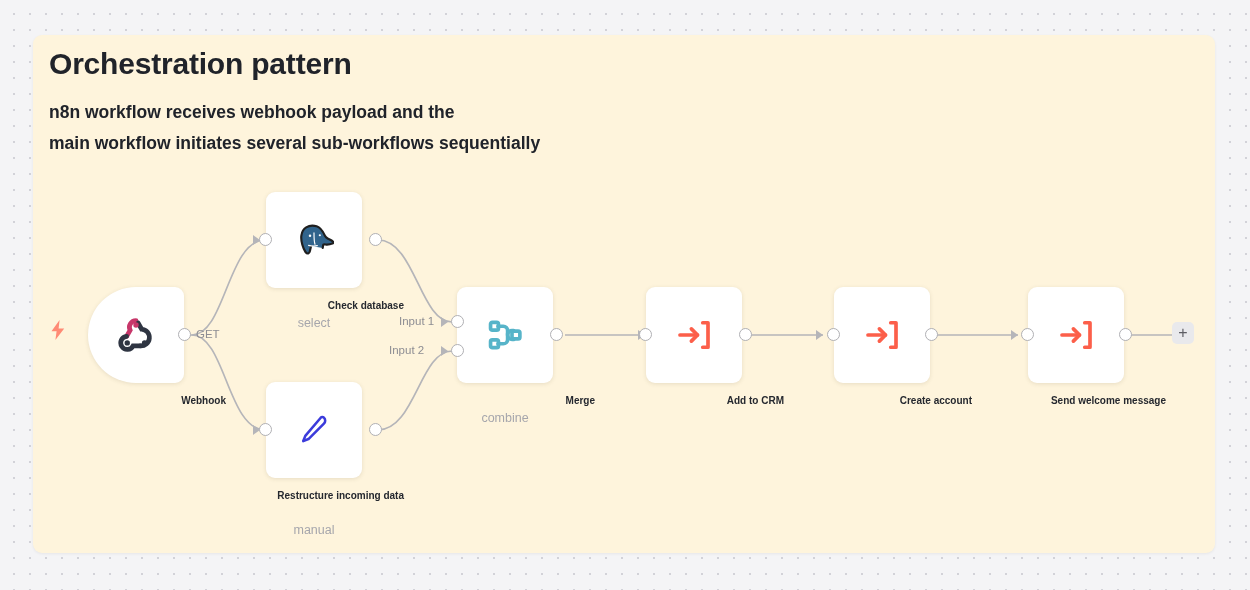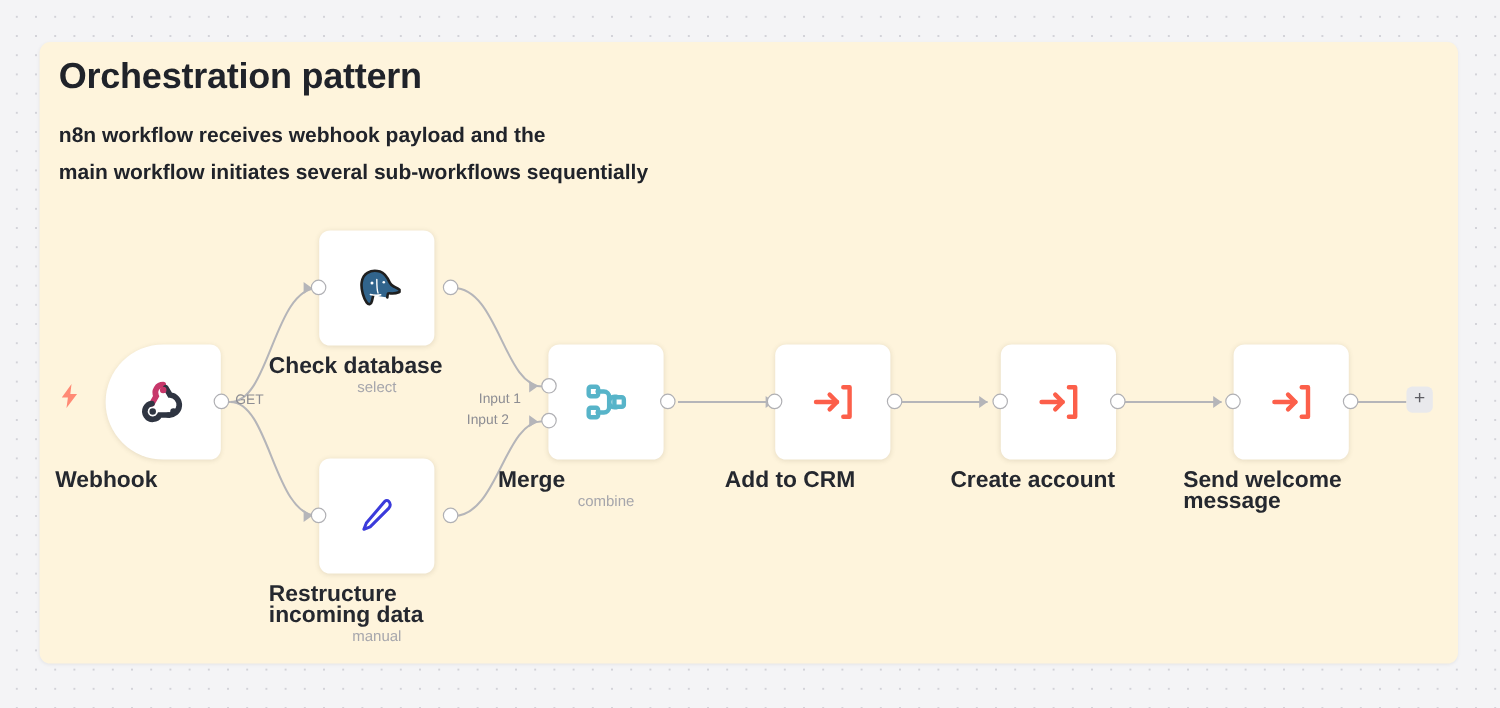--- a/index.html
+++ b/index.html
@@ -53,22 +53,22 @@
     box-shadow: 0 1px 4px rgba(80,70,40,0.13);
     display: flex; align-items: center; justify-content: center;
     box-sizing: border-box;
   }
   .node.trigger {
     border-radius: 48px 9px 9px 48px;
   }
   .node-label {
     position: absolute;
     width: 180px;
-    text-align: left;
-    font-size: 19px;
+    text-align: right;
+    font-size: 10px;
     font-weight: bold;
     color: #25282f;
     line-height: 17px;
   }
   .node-sublabel {
     position: absolute;
     width: 180px;
     text-align: center;
     font-size: 12.5px;
     color: #a6a6ac;
@@ -225,21 +225,21 @@
           <rect x="7.5" y="9.5" width="9" height="9" rx="2"></rect>
           <rect x="7.5" y="29.5" width="9" height="9" rx="2"></rect>
           <rect x="32" y="19.5" width="9" height="9" rx="2"></rect>
         </g>
       </svg>
     </span>
   </div>
   <div class="port" style="left:451px; top:315px;"></div>
   <div class="port" style="left:451px; top:344px;"></div>
   <div class="port" style="left:550px; top:328px;"></div>
-  <div class="port-label" style="left:399px; top:315px;margin-top:12px;">Input 1</div>
+  <div class="port-label" style="left:399px; top:315px;">Input 1</div>
   <div class="port-label" style="left:389px; top:344px;">Input 2</div>
   <div class="node-label" style="left:415px; top:392px;">Merge</div>
   <div class="node-sublabel" style="left:415px; top:410px;">combine</div>
 
   <div class="node" style="left:646px; top:287px;">
     <span>
       <svg class="icon-svg" width="42" height="42" viewBox="0 0 48 48">
         <g fill="none" stroke="#fc5f4a" stroke-width="4.2" stroke-linecap="round" stroke-linejoin="round">
           <path d="M8 24 H28"></path>
           <path d="M21 17 L28 24 L21 31"></path>

